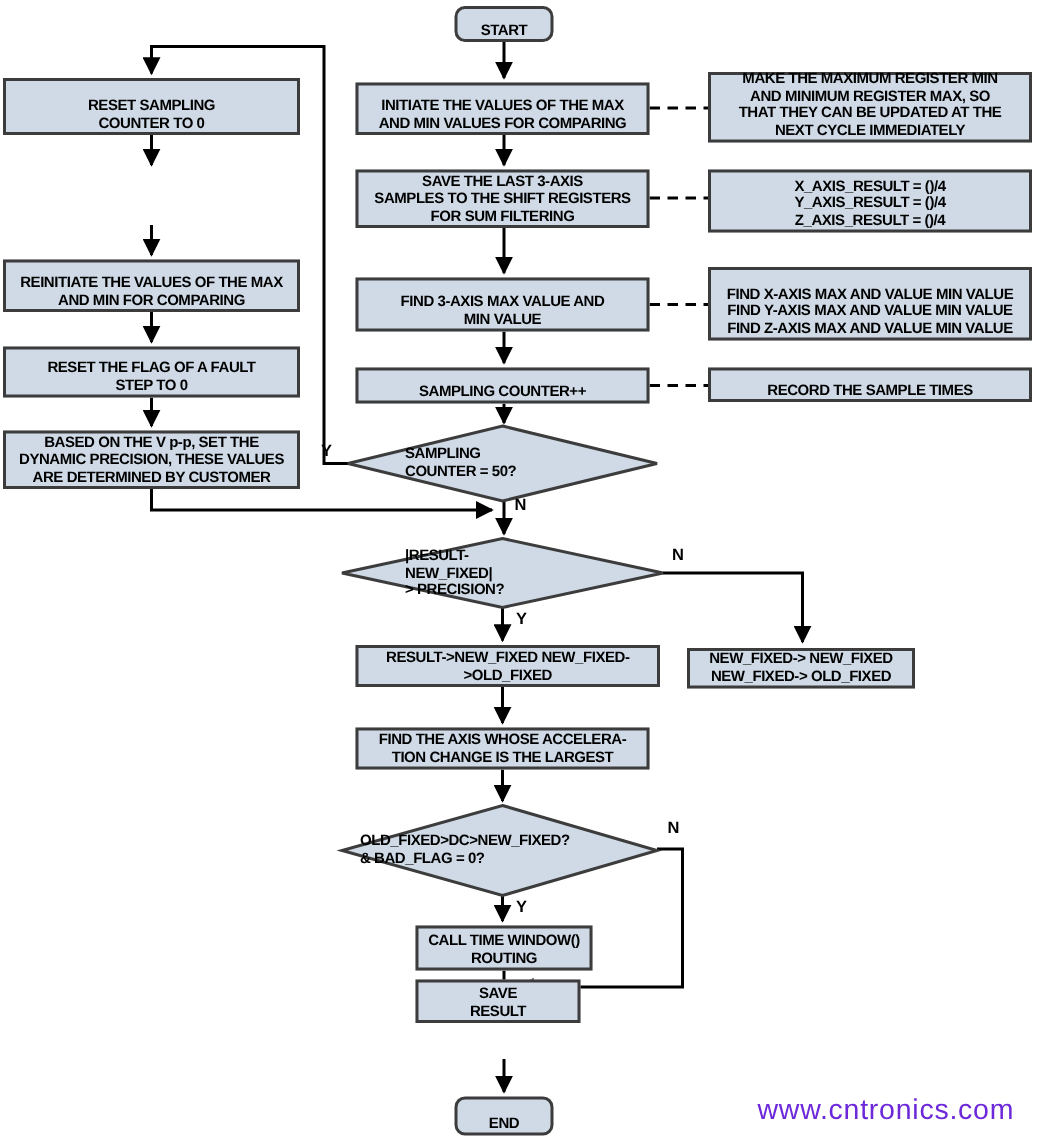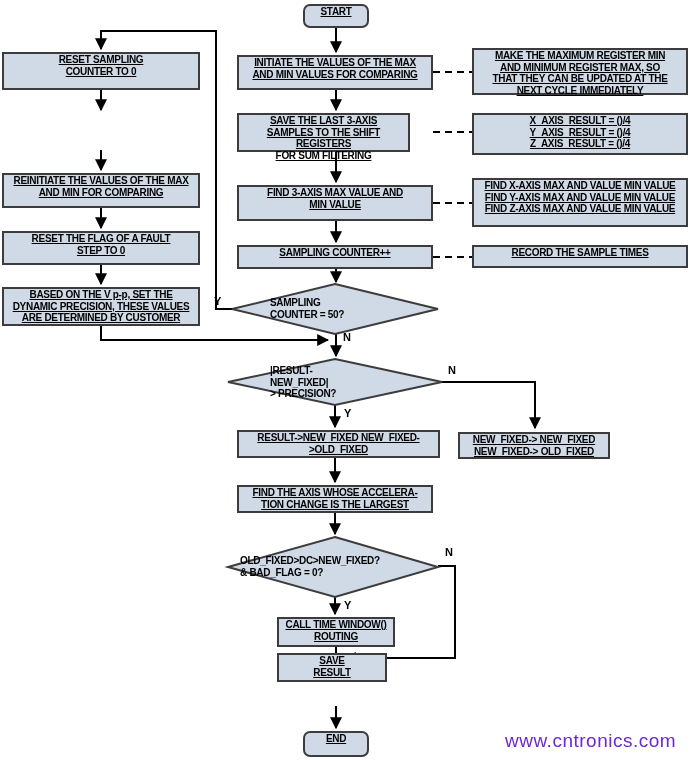--- a/index.html
+++ b/index.html
@@ -4,21 +4,21 @@
 <style>
   html,body{margin:0;padding:0;background:#ffffff;}
   #stage{
     position:relative;width:692px;height:760px;background:#ffffff;overflow:hidden;
     font-family:"Liberation Sans", sans-serif;
   }
   svg{position:absolute;left:0;top:0;z-index:1;}
   .node{
     position:absolute;z-index:2;box-sizing:border-box;
     background:#cfdae6;border:2px solid #3c3c3c;
-    display:flex;align-items:flex-start;justify-content:center;text-align:center;text-decoration:underline;
+    display:flex;align-items:flex-end;justify-content:center;text-align:center;
   }
   .terminal{border-radius:7px;}
   .lbl{
     white-space:pre-line;font-weight:bold;color:#000;
     font-size:10px;line-height:11.5px;letter-spacing:-0.3px;
   }
   .dlabel{
     position:absolute;z-index:3;text-align:left;
     font-weight:bold;color:#000;font-size:10px;line-height:11.5px;
     letter-spacing:-0.3px;white-space:pre-line;
@@ -82,21 +82,21 @@
     <span class="lbl">START</span>
   </div>
   <div class="node terminal" style="left:303px;top:731px;width:66px;height:26px">
     <span class="lbl">END</span>
   </div>
 
   <div class="node" style="left:237px;top:55px;width:196px;height:35px">
     <span class="lbl">INITIATE THE VALUES OF THE MAX
 AND MIN VALUES FOR COMPARING</span>
   </div>
-  <div class="node" style="left:237px;top:113px;width:173px;height:39px">
+  <div class="node" style="left:237px;top:113px;width:196px;height:39px">
     <span class="lbl">SAVE THE LAST 3-AXIS
 SAMPLES TO THE SHIFT REGISTERS
 FOR SUM FILTERING</span>
   </div>
   <div class="node" style="left:237px;top:185px;width:196px;height:36px">
     <span class="lbl">FIND 3-AXIS MAX VALUE AND
 MIN VALUE</span>
   </div>
   <div class="node" style="left:237px;top:245px;width:196px;height:24px">
     <span class="lbl">SAMPLING COUNTER++</span>

